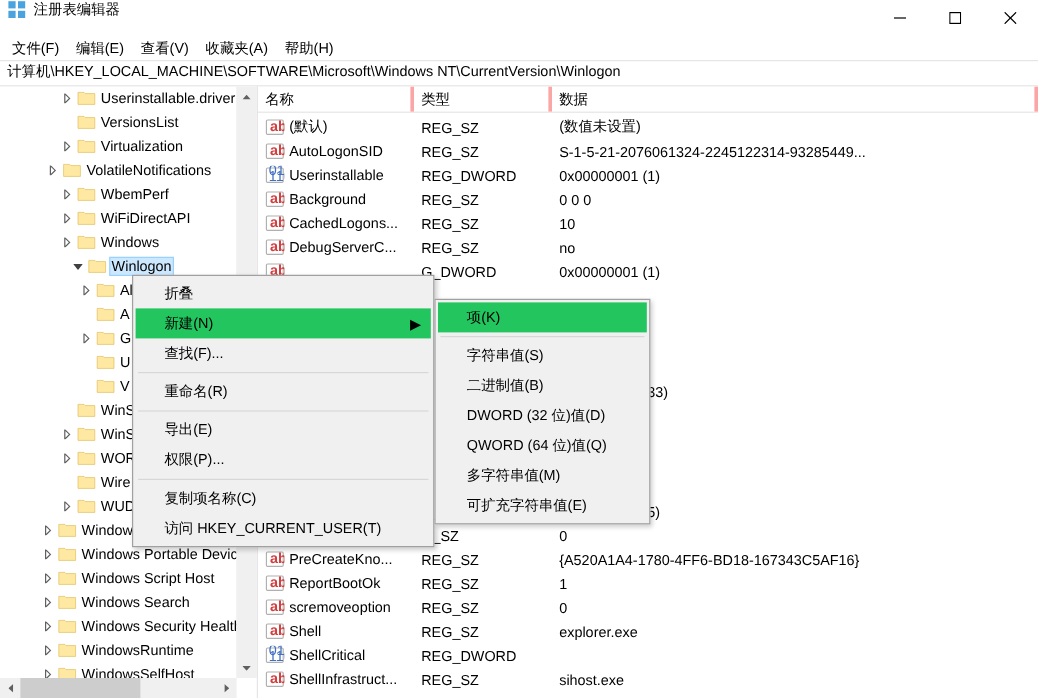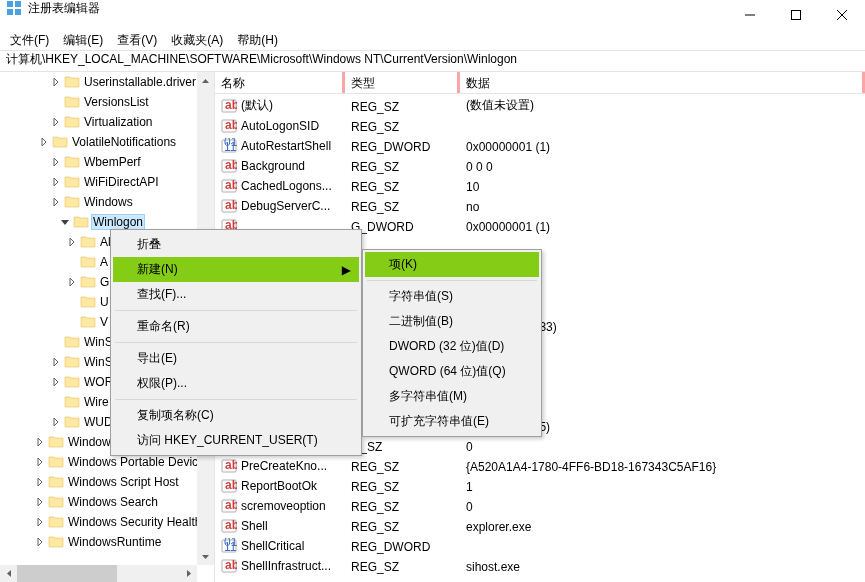--- a/index.html
+++ b/index.html
@@ -26,21 +26,21 @@
 .col-type { width: 115px; }
 .col-data { flex: 1; }
 .list-row { display: flex; height: 20px; align-items: flex-end; }
 .list-row .cell { padding: 0 6px; overflow: hidden; text-overflow: ellipsis; white-space: nowrap; }
 .list-row .cell.name { width: 130px; display: flex; align-items: center; gap: 4px; }
 .list-row .cell.type { width: 115px; }
 .list-row .cell.data { flex: 1; }
 .val-icon { width: 16px; height: 16px; flex-shrink: 0; }
 .context-menu { position: absolute; background: #f0f0f0; border: 1px solid #a0a0a0; box-shadow: 2px 2px 4px rgba(0,0,0,0.2); z-index: 100; padding: 2px; }
 .context-menu .item { padding: 4px 30px 4px 24px; font-size: 12px; position: relative; white-space: nowrap; }
-.context-menu .item.highlighted { background: #84cc16; }
+.context-menu .item.highlighted { background: #22c55e; }
 .context-menu .sep { height: 1px; background: #d7d7d7; margin: 3px 2px; }
 .context-menu .arrow { position: absolute; right: 8px; top: 50%; transform: translateY(-50%); }
 .scrollbar-v { position: absolute; right: 0; top: 0; bottom: 17px; width: 17px; background: #f0f0f0; display: flex; flex-direction: column; }
 .scrollbar-h { position: absolute; left: 0; right: 17px; bottom: 0; height: 17px; background: #f0f0f0; display: flex; }
 .sb-btn { width: 17px; height: 17px; background: #f0f0f0; display: flex; align-items: center; justify-content: center; }
 .sb-track { flex: 1; background: #f0f0f0; position: relative; }
 .sb-thumb { position: absolute; background: #cdcdcd; }
 </style>
 </head>
 <body>
@@ -323,20 +323,31 @@
           <span class="exp">
             <svg width="8" height="8">
               <polygon points="2,0 6,4 2,8" fill="none" stroke="#606060"></polygon>
             </svg>
           </span>
           <span class="folder-icon"><svg viewBox="0 0 16 16">
               <path d="M1 3 h5 l1 1 h8 v9 h-14 z" fill="#ffe9a2" stroke="#d9b64a" stroke-width="0.5"></path>
             </svg></span>
           <span class="label">WindowsRuntime</span>
         </div>
+        <div class="tree-item" style="padding-left: 32px;">
+          <span class="exp">
+            <svg width="8" height="8">
+              <polygon points="2,0 6,4 2,8" fill="none" stroke="#606060"></polygon>
+            </svg>
+          </span>
+          <span class="folder-icon"><svg viewBox="0 0 16 16">
+              <path d="M1 3 h5 l1 1 h8 v9 h-14 z" fill="#ffe9a2" stroke="#d9b64a" stroke-width="0.5"></path>
+            </svg></span>
+          <span class="label">WindowsSelfHost</span>
+        </div>
       </div>
     <div class="scrollbar-v">
       <div class="sb-btn">
           <svg width="7" height="4">
             <polygon points="3.5,0 7,4 0,4" fill="#606060"></polygon>
           </svg>
         </div>
       <div class="sb-track">
           <div class="sb-thumb" style="left:0;right:0;top:280px;height:70px"></div>
         </div>
@@ -382,29 +393,30 @@
         </div>
         <div class="list-row">
           <div class="cell name">
             <span class="val-icon"><svg viewBox="0 0 16 16">
                 <rect x="1" y="2" width="14" height="12" rx="1" fill="#fff" stroke="#b0b0b0"></rect>
                 <text x="4" y="11" font-size="8" fill="#d04040" font-weight="bold">ab</text>
               </svg></span>
             <span>AutoLogonSID</span>
           </div>
           <div class="cell type">REG_SZ</div>
+          <div class="cell data">S-1-5-21-2076061324-2245122314-93285449...</div>
         </div>
         <div class="list-row">
           <div class="cell name">
             <span class="val-icon"><svg viewBox="0 0 16 16">
                 <rect x="1" y="2" width="14" height="12" rx="1" fill="#fff" stroke="#b0b0b0"></rect>
                 <text x="3" y="8" font-size="5" fill="#4070c0">011</text>
                 <text x="3" y="13" font-size="5" fill="#4070c0">110</text>
               </svg></span>
-            <span>AutoRestartShell</span>
+            <span>Userinstallable</span>
           </div>
           <div class="cell type">REG_DWORD</div>
           <div class="cell data">0x00000001 (1)</div>
         </div>
         <div class="list-row">
           <div class="cell name">
             <span class="val-icon"><svg viewBox="0 0 16 16">
                 <rect x="1" y="2" width="14" height="12" rx="1" fill="#fff" stroke="#b0b0b0"></rect>
                 <text x="4" y="11" font-size="8" fill="#d04040" font-weight="bold">ab</text>
               </svg></span>

